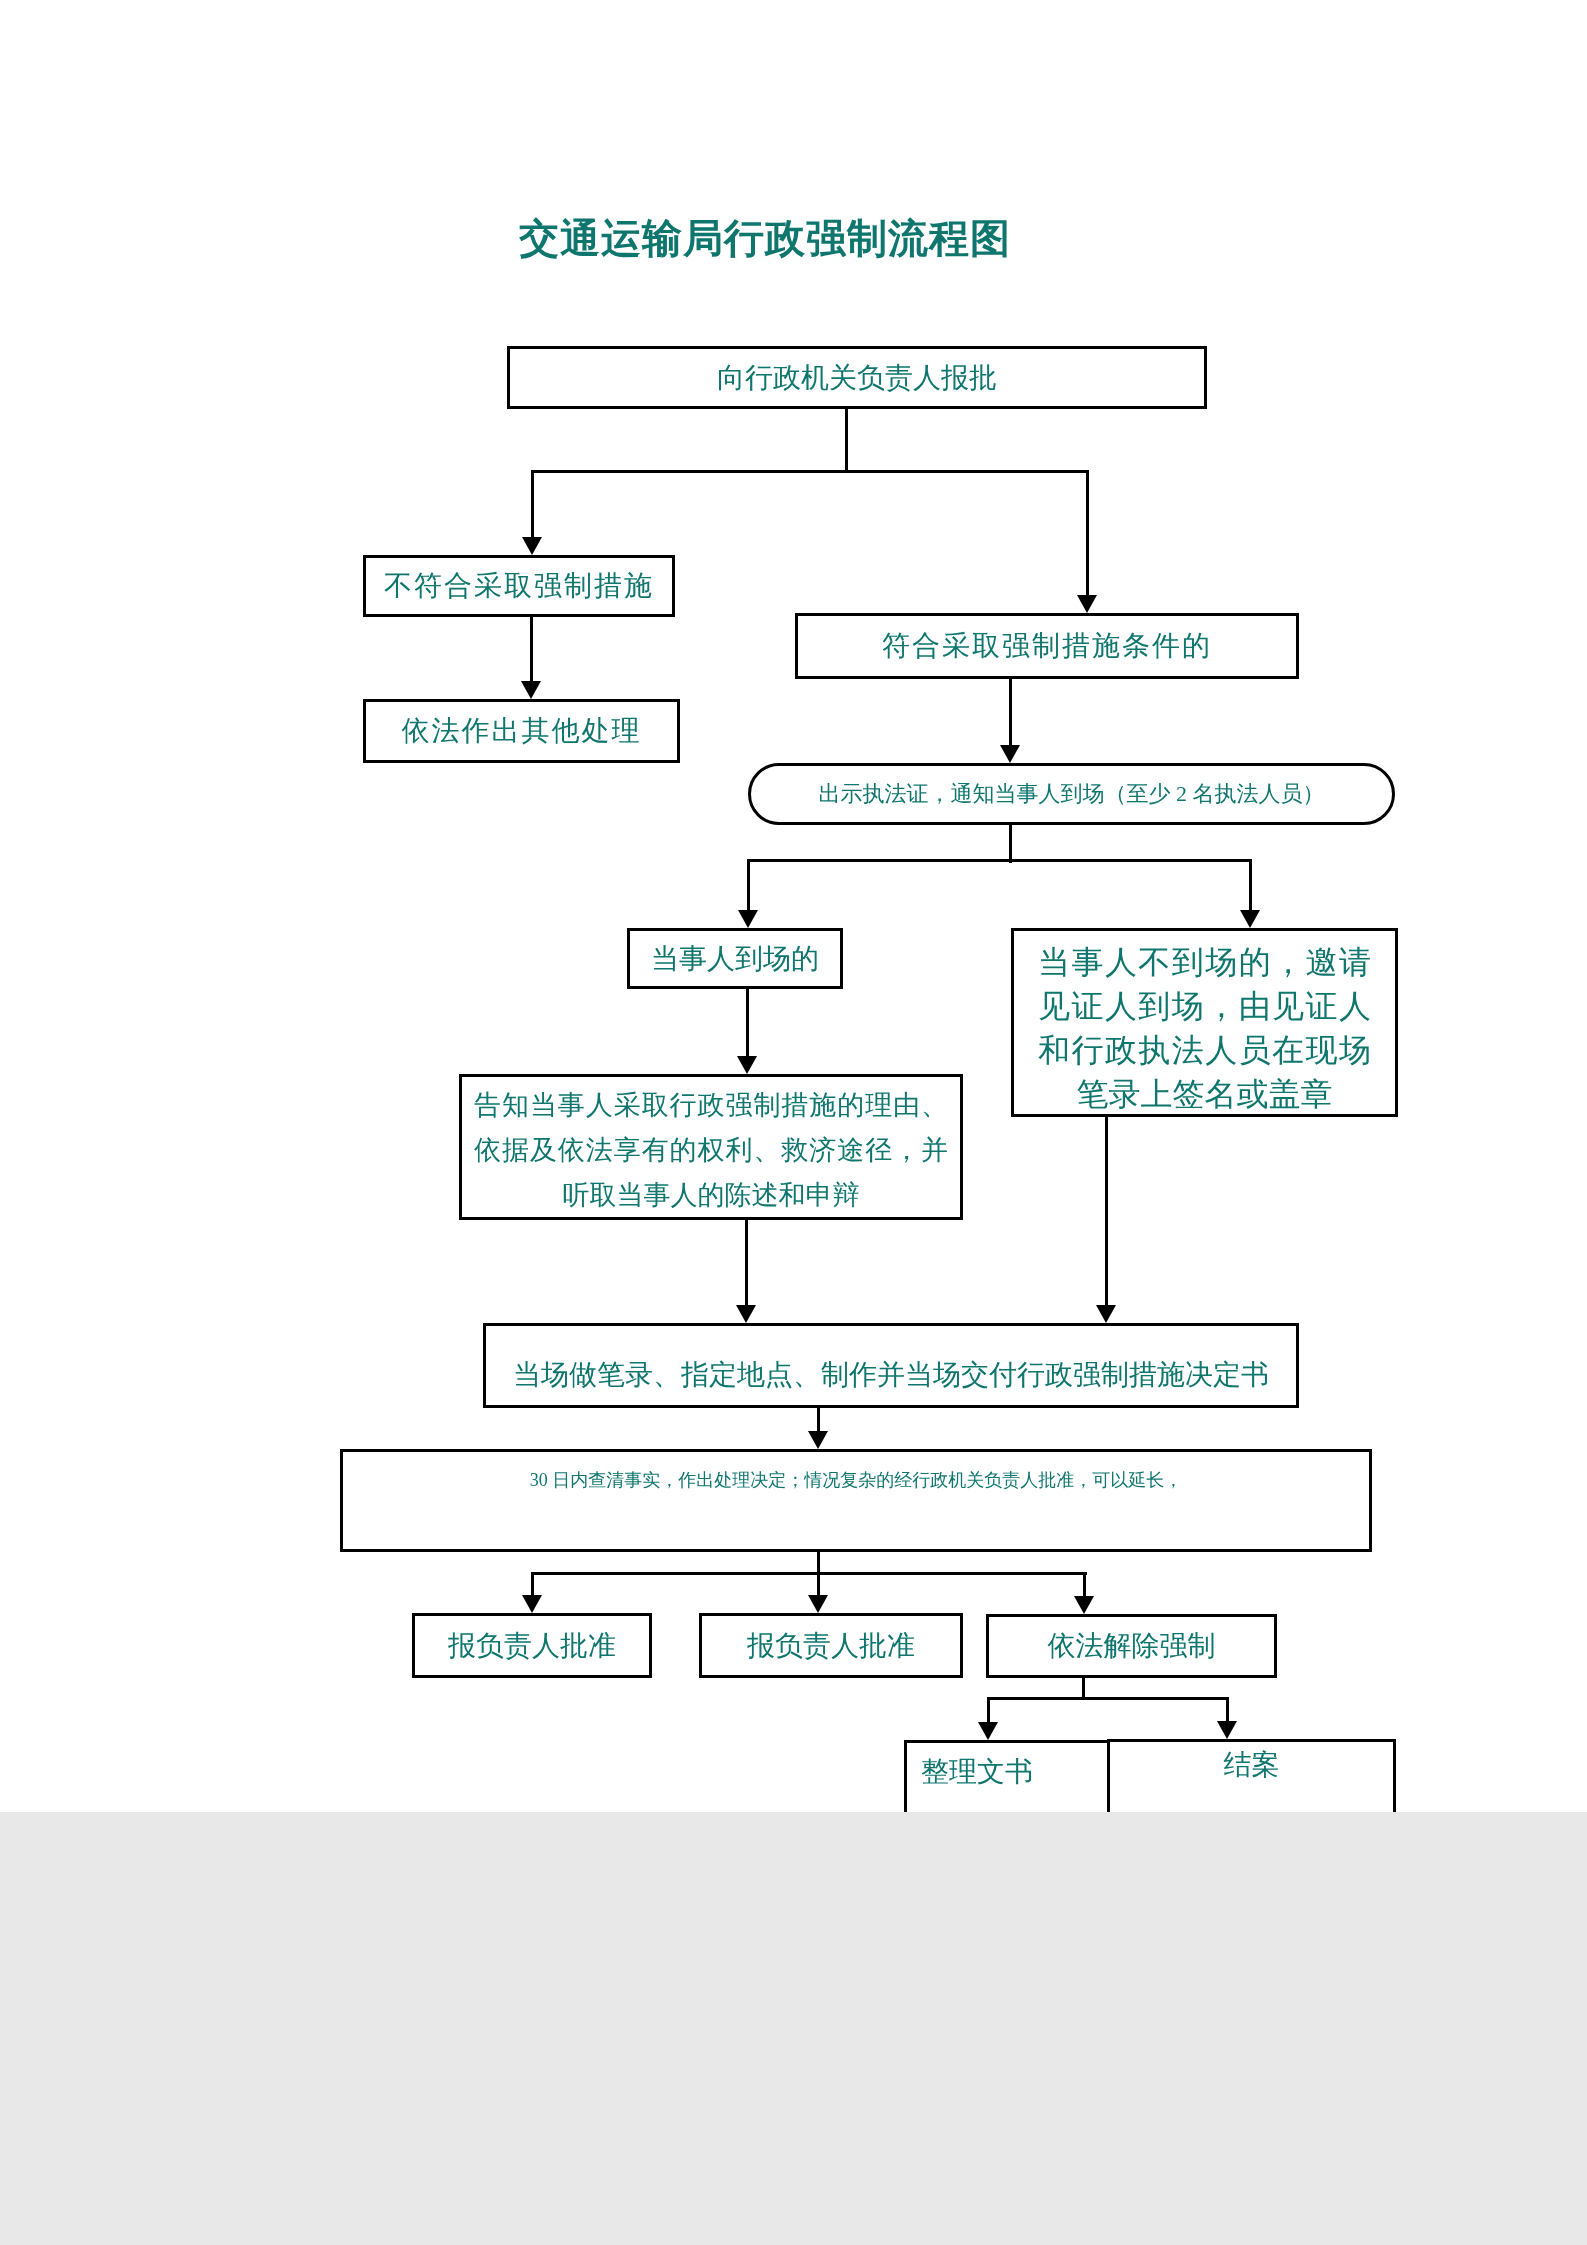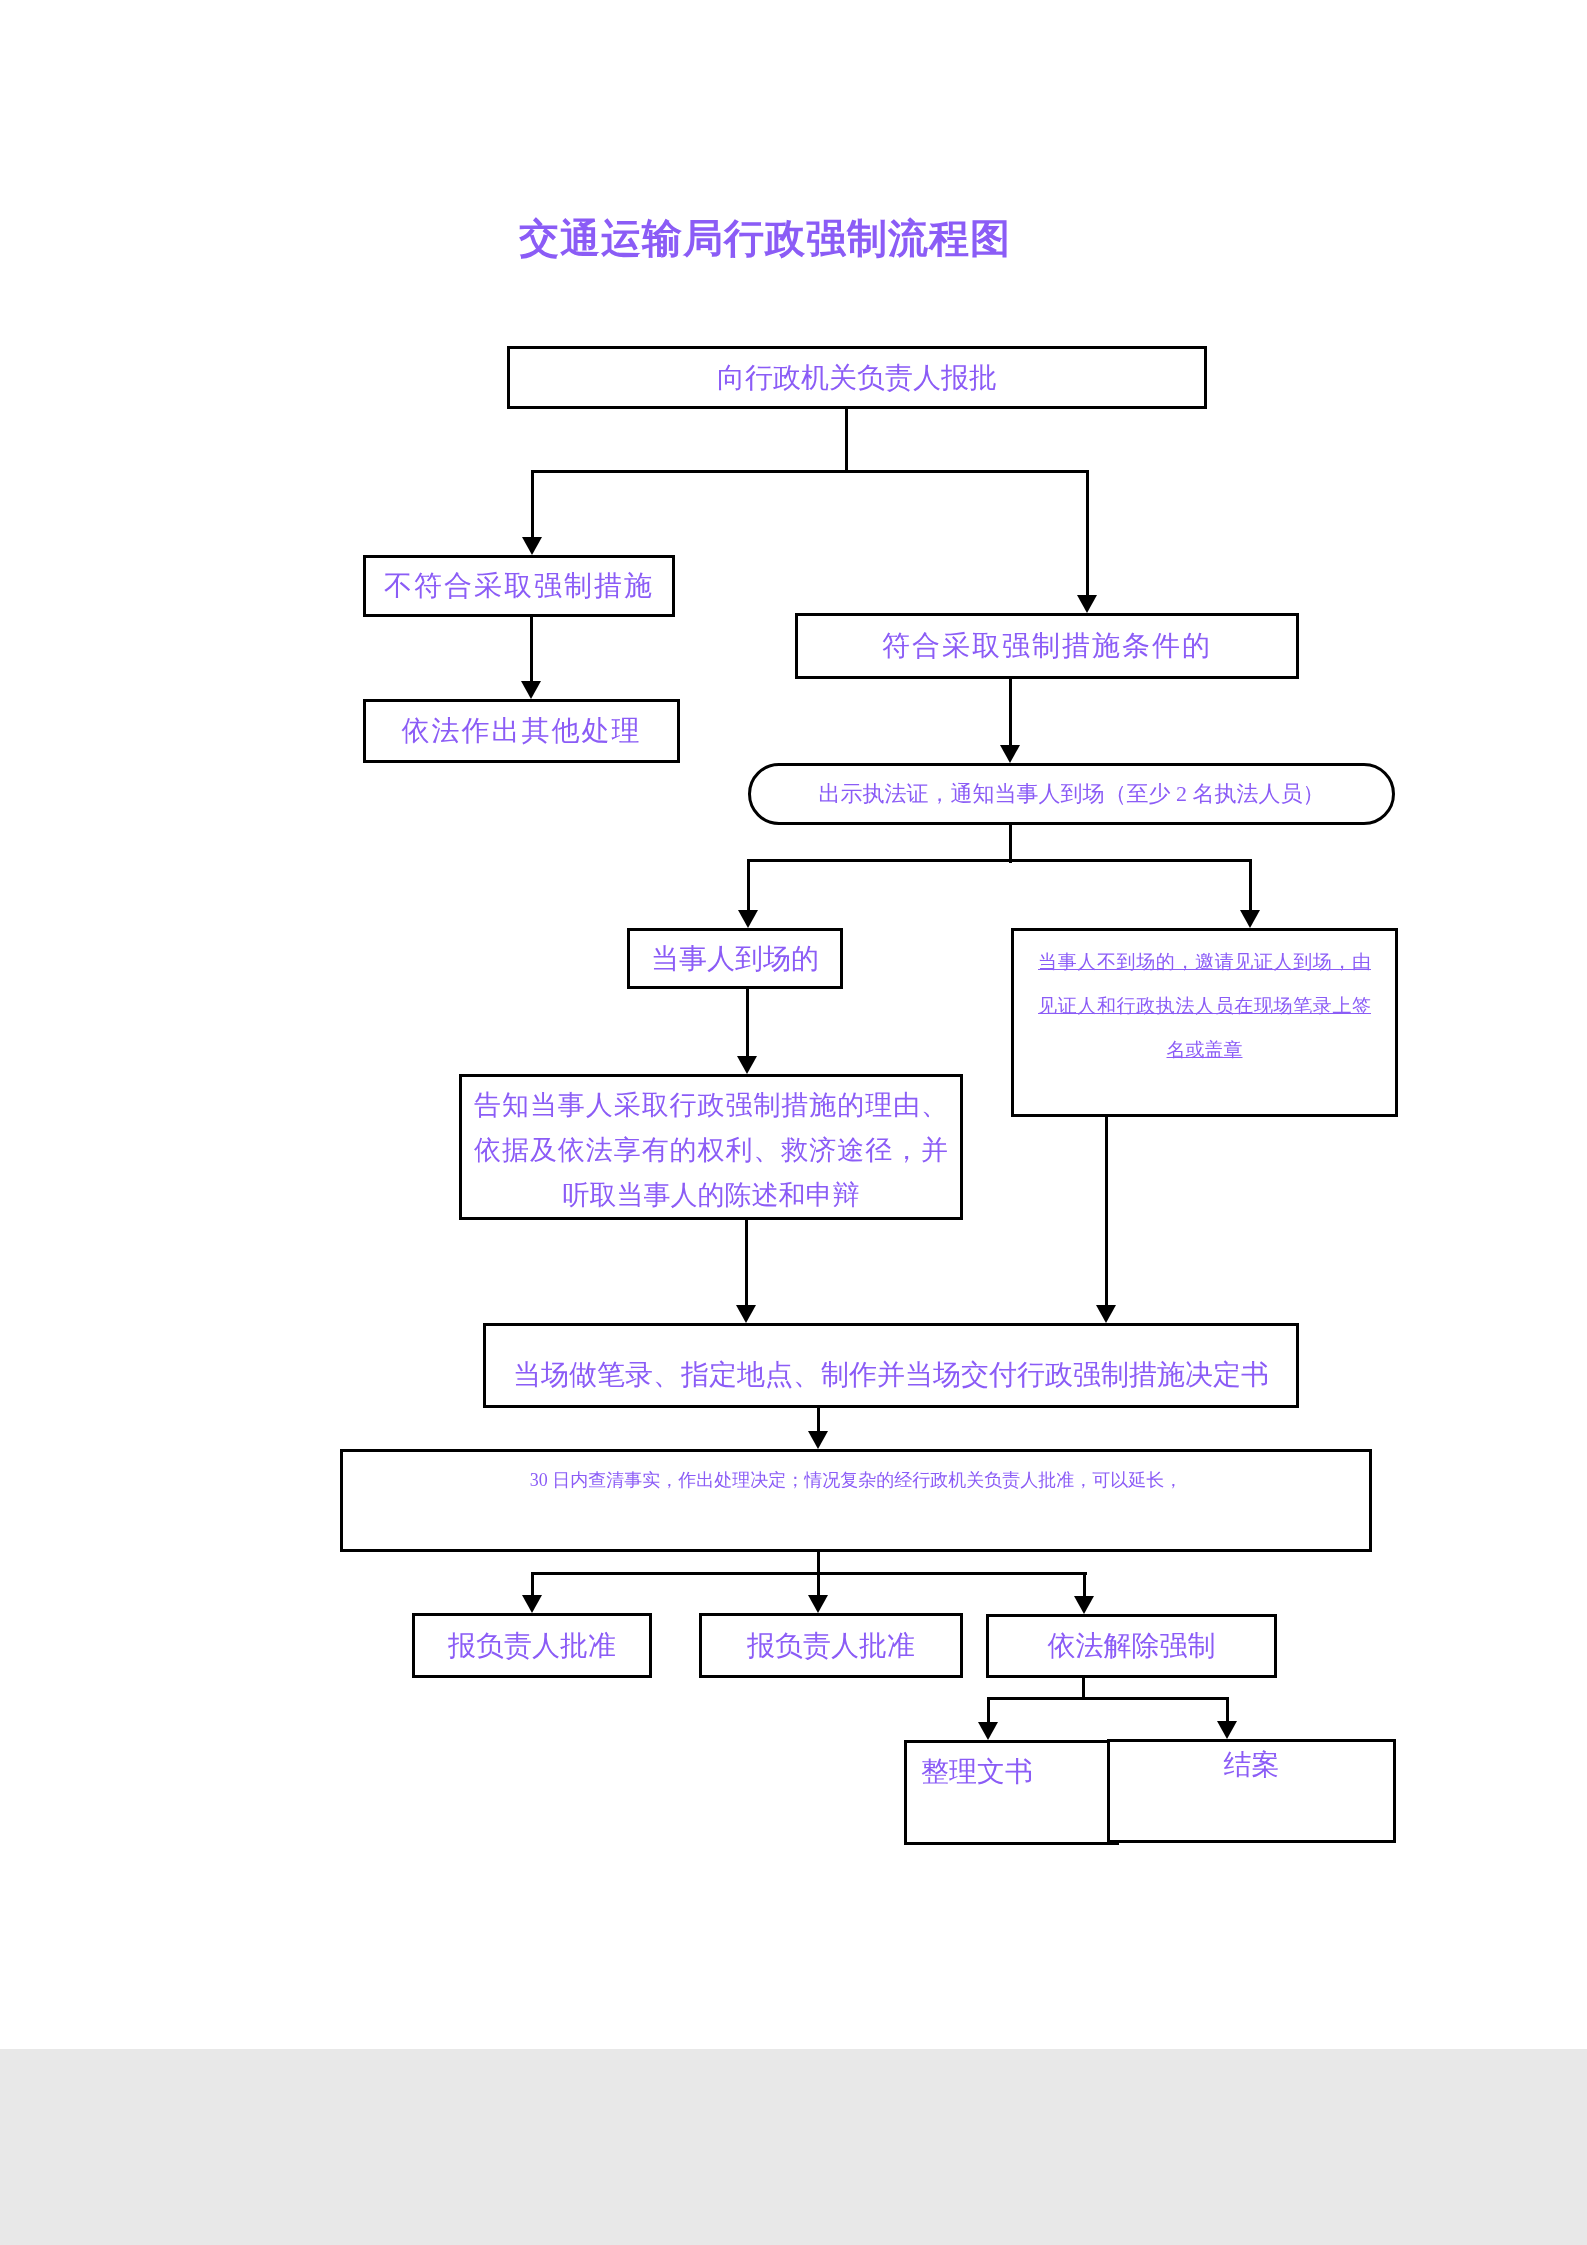--- a/index.html
+++ b/index.html
@@ -1,21 +1,21 @@
 <!DOCTYPE html>
 <html><head>
 <meta charset="utf-8">
 <style>
   html,body{margin:0;padding:0;background:#e8e8e8;}
   #page{
     position:relative;
-    width:1587px;height:2049px;
+    width:1587px;height:1812px;
     background:#ffffff;
     font-family:"Liberation Serif","DejaVu Serif",serif;
-    color:#8b5cf6;
+    color:#0f766e;
     overflow:hidden;
   }
   #doc-title{
     position:absolute;left:380px;top:212px;width:770px;height:52px;
     font-family:"Liberation Sans","DejaVu Sans",sans-serif;
     font-size:40px;font-weight:600;letter-spacing:1px;
     text-align:center;line-height:52px;
   }
   .node{
     position:absolute;
@@ -55,21 +55,21 @@
   <div class="node" style="left:363px;top:555px;width:312px;height:62px;letter-spacing:2px;">不符合采取强制措施</div>
 
   <div class="node" style="left:363px;top:699px;width:317px;height:64px;letter-spacing:2px;">依法作出其他处理</div>
 
   <div class="node" style="left:795px;top:613px;width:504px;height:66px;letter-spacing:2px;">符合采取强制措施条件的</div>
 
   <div class="node" style="left:748px;top:763px;width:647px;height:62px;font-size:22px;border-radius:31px;">出示执法证，通知当事人到场（至少 2 名执法人员）</div>
 
   <div class="node" style="left:627px;top:928px;width:216px;height:61px;">当事人到场的</div>
 
-  <div class="node justify" style="left:1011px;top:928px;width:387px;height:189px;font-size:19px;line-height:44px;padding:9px 24px 0;text-decoration:underline;">当事人不到场的，邀请见证人到场，由见证人和行政执法人员在现场笔录上签名或盖章</div>
+  <div class="node justify" style="left:1011px;top:928px;width:387px;height:189px;font-size:32px;line-height:44px;padding:9px 24px 0;">当事人不到场的，邀请见证人到场，由见证人和行政执法人员在现场笔录上签名或盖章</div>
 
   <div class="node justify" style="left:459px;top:1074px;width:504px;height:146px;font-size:27px;line-height:45px;padding:6px 12px 0;">告知当事人采取行政强制措施的理由、依据及依法享有的权利、救济途径，并听取当事人的陈述和申辩</div>
 
   <div class="node top-center" style="left:483px;top:1323px;width:816px;height:85px;padding-top:30px;">当场做笔录、指定地点、制作并当场交付行政强制措施决定书</div>
 
   <div class="node" style="left:340px;top:1449px;width:1032px;height:103px;font-size:18px;line-height:44px;display:block;padding-top:6px;">
     <span class="stack">30 日内查清事实，作出处理决定；情况复杂的经行政机关负责人批准，可以延长，</span>
   </div>
 
   <div class="node" style="left:412px;top:1613px;width:240px;height:65px;">报负责人批准</div>

